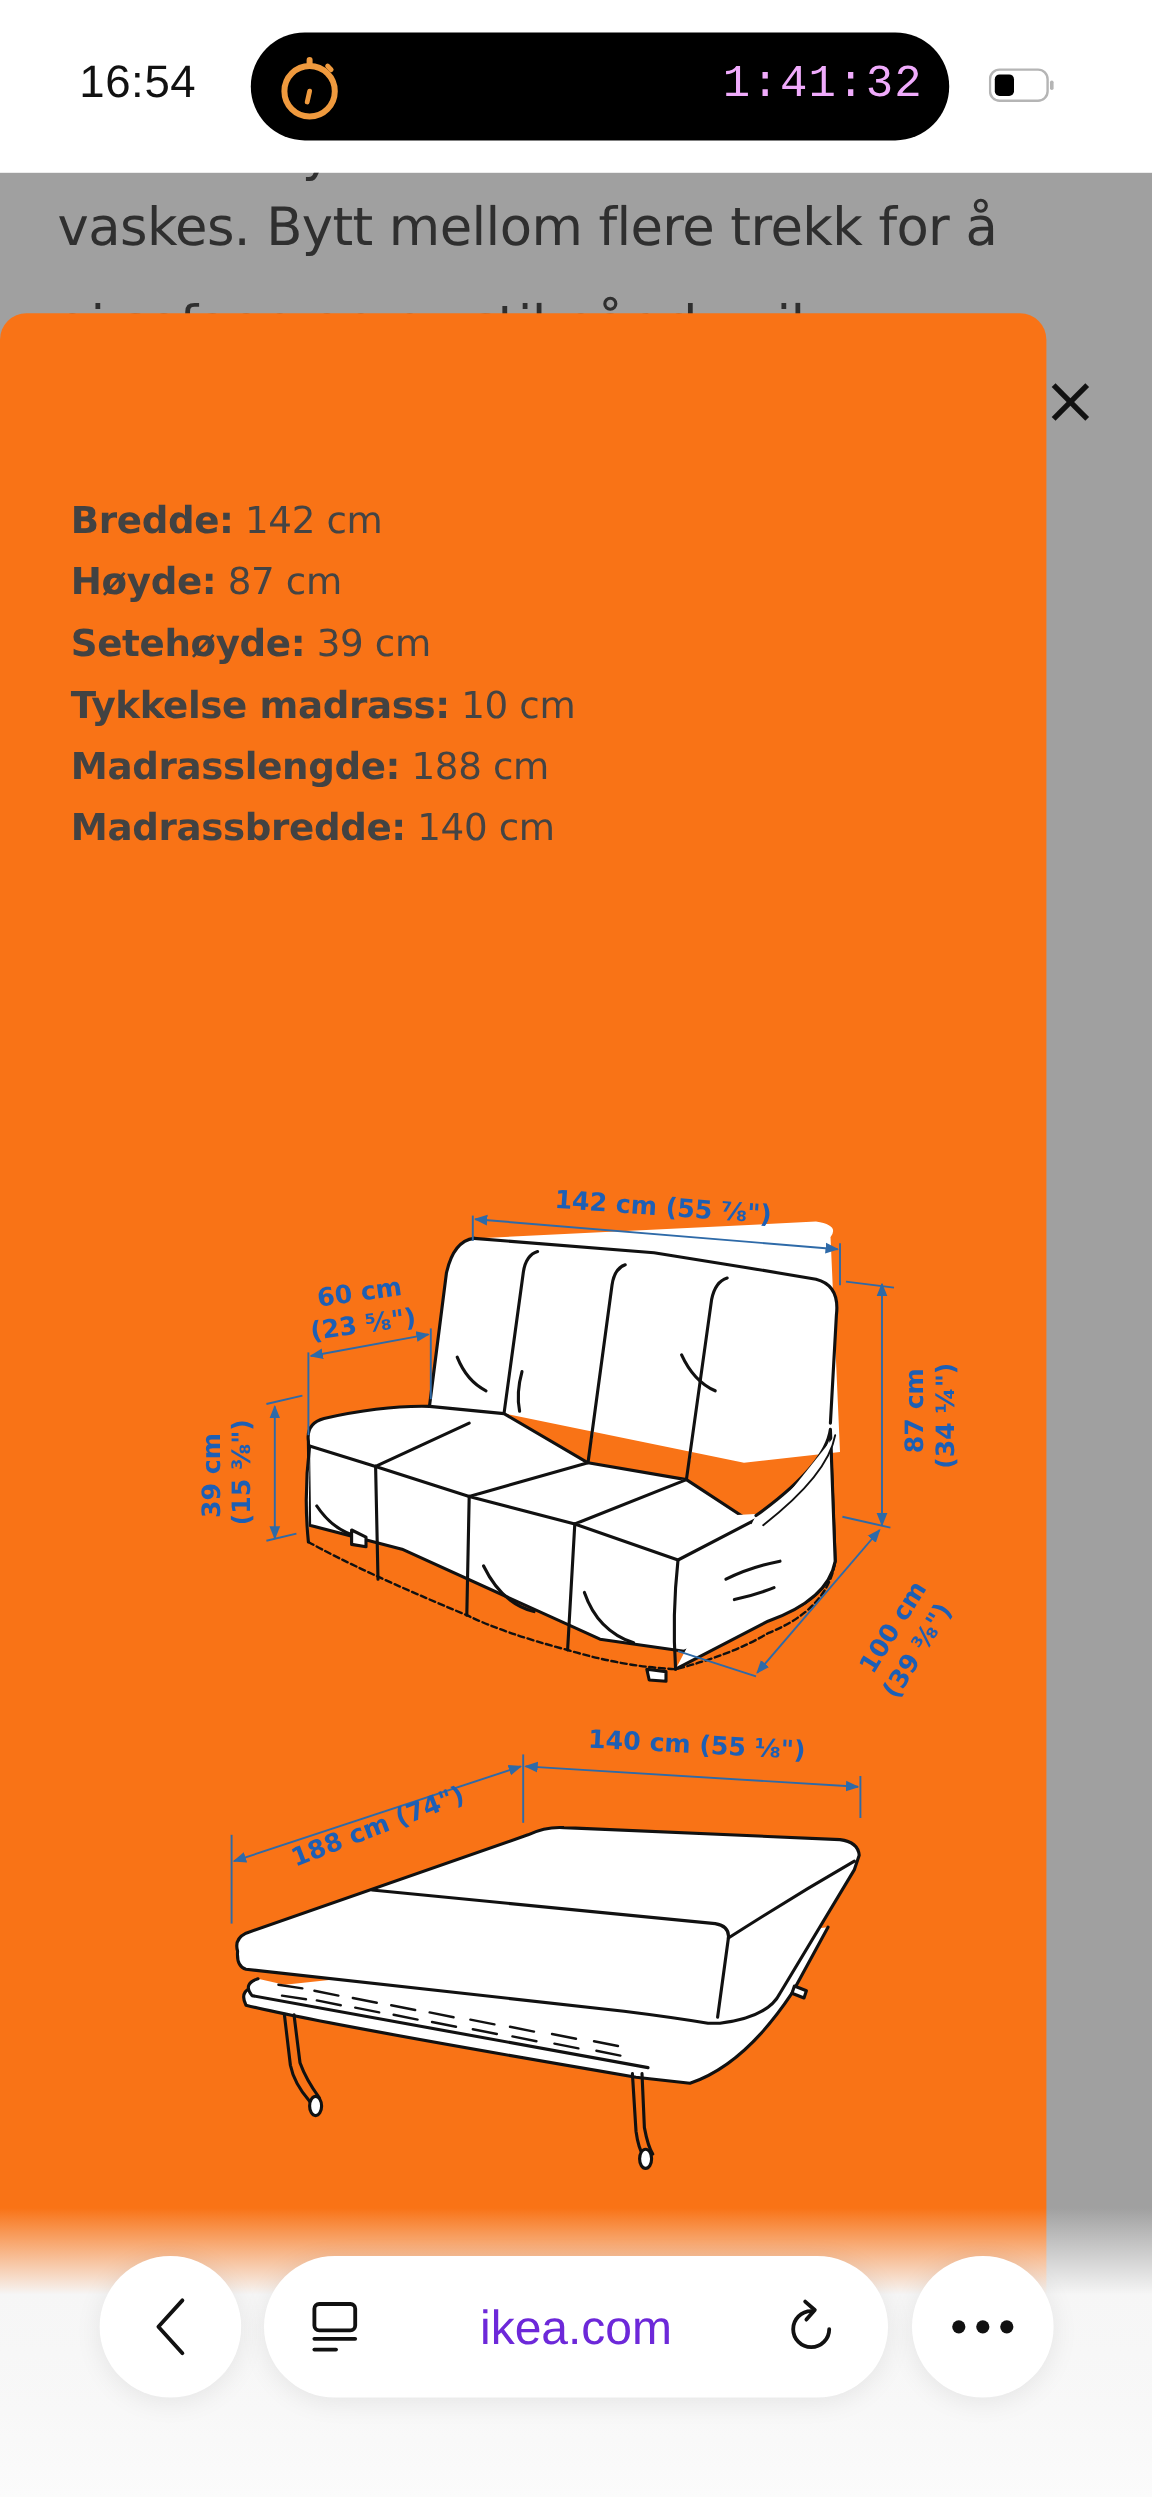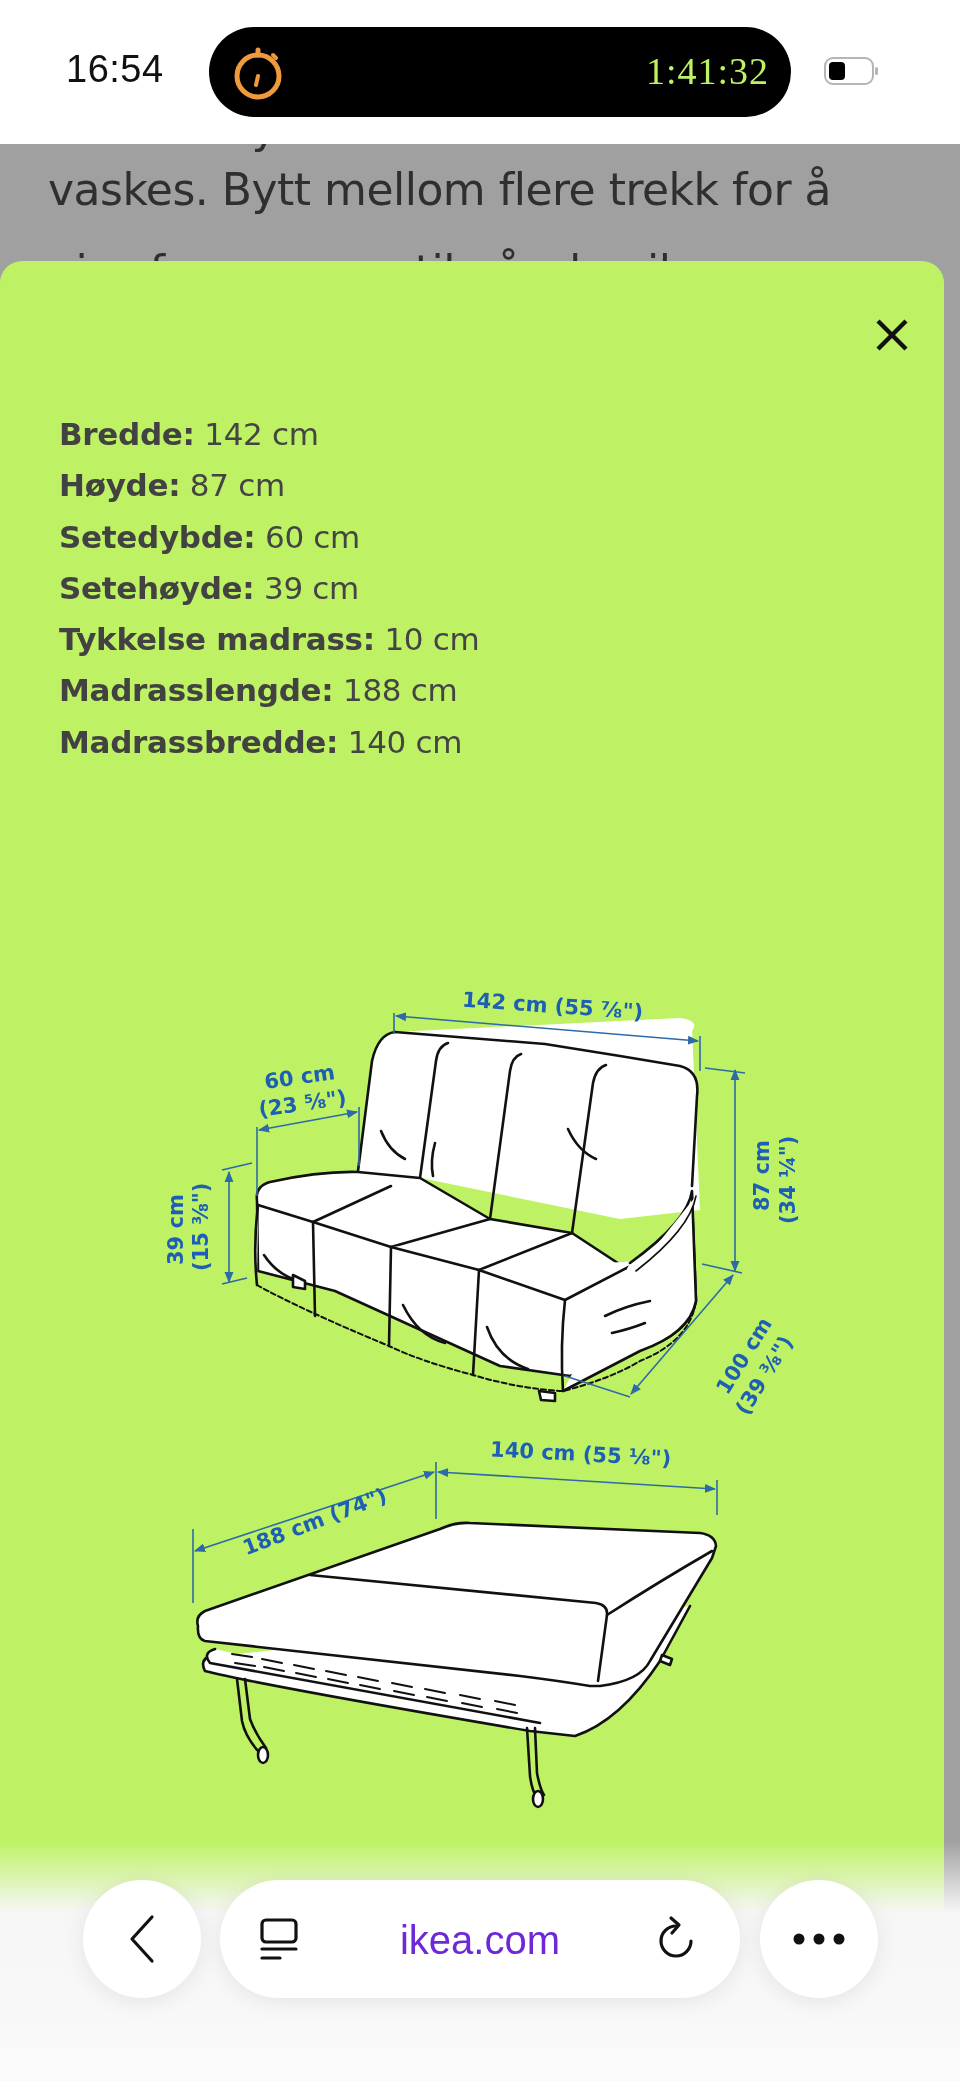--- a/index.html
+++ b/index.html
@@ -4,32 +4,32 @@
   <style>
     * { box-sizing: border-box; margin: 0; padding: 0; }
     html, body { width: 960px; height: 2081px; overflow: hidden; background: #ffffff; }
     body { position: relative; font-family: "DejaVu Sans", "Liberation Sans", sans-serif; }
 
     
     .status-bar { position: absolute; left: 0; top: 0; width: 960px; height: 144px; background: #ffffff; }
     .status-time { position: absolute; left: 66px; top: 48px; font-family: "Liberation Sans", sans-serif; font-size: 38px; font-weight: 400; color: #111; letter-spacing: 0.5px; }
     .island { position: absolute; left: 209px; top: 27px; width: 582px; height: 90px; background: #000; border-radius: 45px; }
     .island .timer-icon { position: absolute; left: 20px; top: 17px; width: 58px; height: 58px; }
-    .island .timer-text { position: absolute; right: 22px; top: 22px; font-family: Liberation Serif, serif; font-size: 38px; color: #bef264; letter-spacing: 1px; }
+    .island .timer-text { position: absolute; right: 22px; top: 22px; font-family: Liberation Mono, monospace; font-size: 38px; color: #f0abfc; letter-spacing: 1px; }
     .battery { position: absolute; left: 824px; top: 56px; width: 56px; height: 30px; }
 
     
     .bg-page { position: absolute; left: 0; top: 144px; width: 960px; height: 1937px; background: #a0a0a0; overflow: hidden; }
     .bg-text { position: absolute; left: 48px; font-family: "DejaVu Sans", sans-serif; font-size: 44px; color: #2f2f2f; white-space: nowrap; letter-spacing: -0.5px; text-align: right; }
     .bg-text.line0 { top: -42px; }
     .bg-text.line1 { top: 20px; }
     .bg-text.line2 { top: 102px; }
 
     
-    .sheet { position: absolute; left: 0; top: 261px; width: 944px; height: 1820px; background: #bef264; border-radius: 22px 22px 0 0; }
+    .sheet { position: absolute; left: 0; top: 261px; width: 872px; height: 1820px; background: #f97316; border-radius: 22px 22px 0 0; }
     .close-btn { position: absolute; left: 864px; top: 46px; width: 56px; height: 56px; display: flex; align-items: center; justify-content: center; cursor: pointer; }
 
     .spec-list { position: absolute; left: 59px; top: 148px; list-style: none; }
     .spec-row { height: 51.3px; font-family: "DejaVu Sans", sans-serif; font-size: 31px; color: #3a3a3a; white-space: nowrap; line-height: 51px; letter-spacing: -0.3px; }
     .spec-row .label { font-weight: 700; color: #424242; }
     .spec-row .value { font-weight: 400; color: #444; }
 
     .drawing { position: absolute; left: 0; top: 0; width: 960px; height: 1820px; pointer-events: none; }
     .dim-text { font-family: "DejaVu Sans", sans-serif; font-weight: 700; font-size: 21px; fill: #1d5fb5; }
 
@@ -74,21 +74,20 @@
   <div class="close-btn">
     <svg width="36" height="36" viewBox="0 0 36 36">
       <line x1="4" y1="4" x2="32" y2="32" stroke="#111" stroke-width="4.5"></line>
       <line x1="32" y1="4" x2="4" y2="32" stroke="#111" stroke-width="4.5"></line>
     </svg>
   </div>
 
   <ul class="spec-list">
     <li class="spec-row"><span class="label">Bredde:</span> <span class="value">142 cm</span></li>
     <li class="spec-row"><span class="label">Høyde:</span> <span class="value">87 cm</span></li>
-    <li class="spec-row"><span class="label">Setedybde:</span> <span class="value">60 cm</span></li>
     <li class="spec-row"><span class="label">Setehøyde:</span> <span class="value">39 cm</span></li>
     <li class="spec-row"><span class="label">Tykkelse madrass:</span> <span class="value">10 cm</span></li>
     <li class="spec-row"><span class="label">Madrasslengde:</span> <span class="value">188 cm</span></li>
     <li class="spec-row"><span class="label">Madrassbredde:</span> <span class="value">140 cm</span></li>
   </ul>
 
   <svg class="drawing" viewBox="0 0 960 1820">
     <defs>
       <marker id="arr" viewBox="0 0 10 10" refX="9" refY="5" markerWidth="7" markerHeight="7" orient="auto-start-reverse">
         <path d="M0,1 L10,5 L0,9 z" fill="#2e6aa8"></path>

